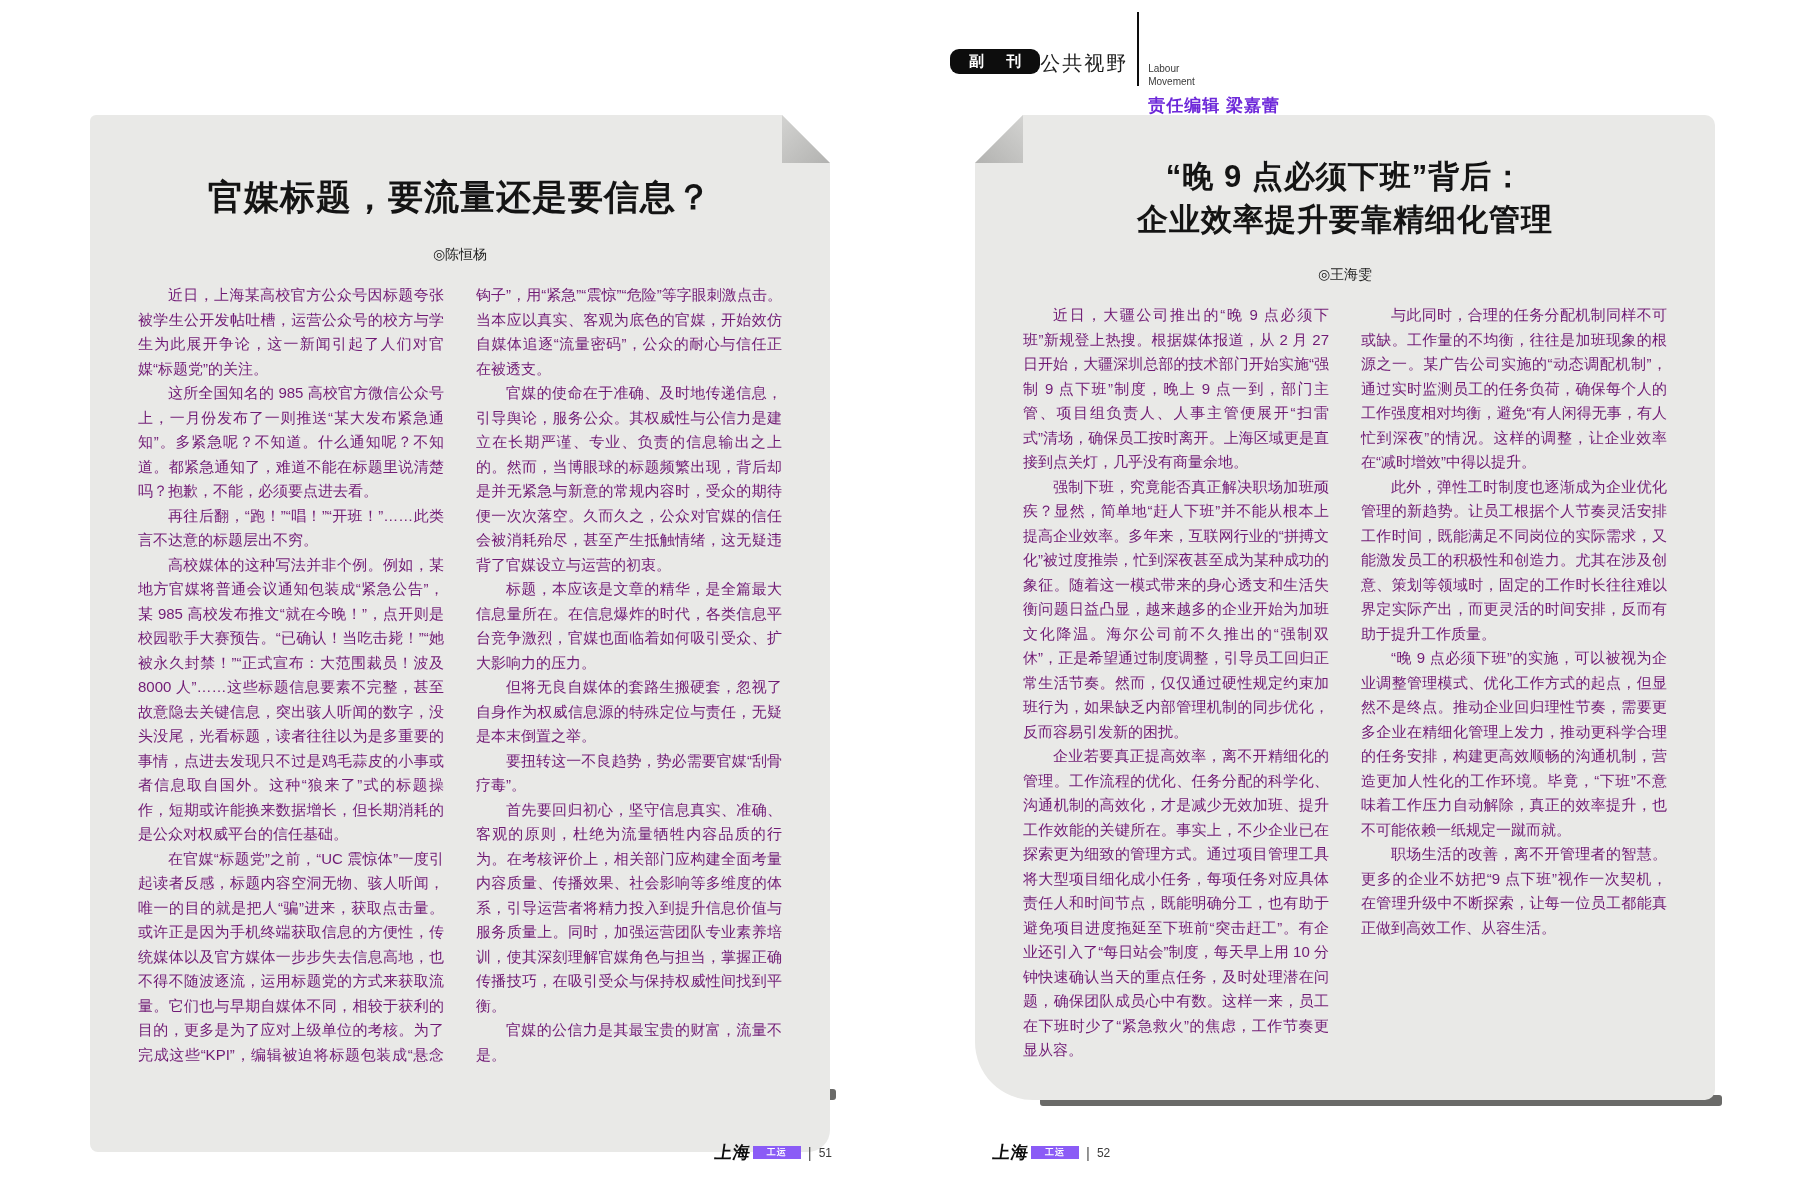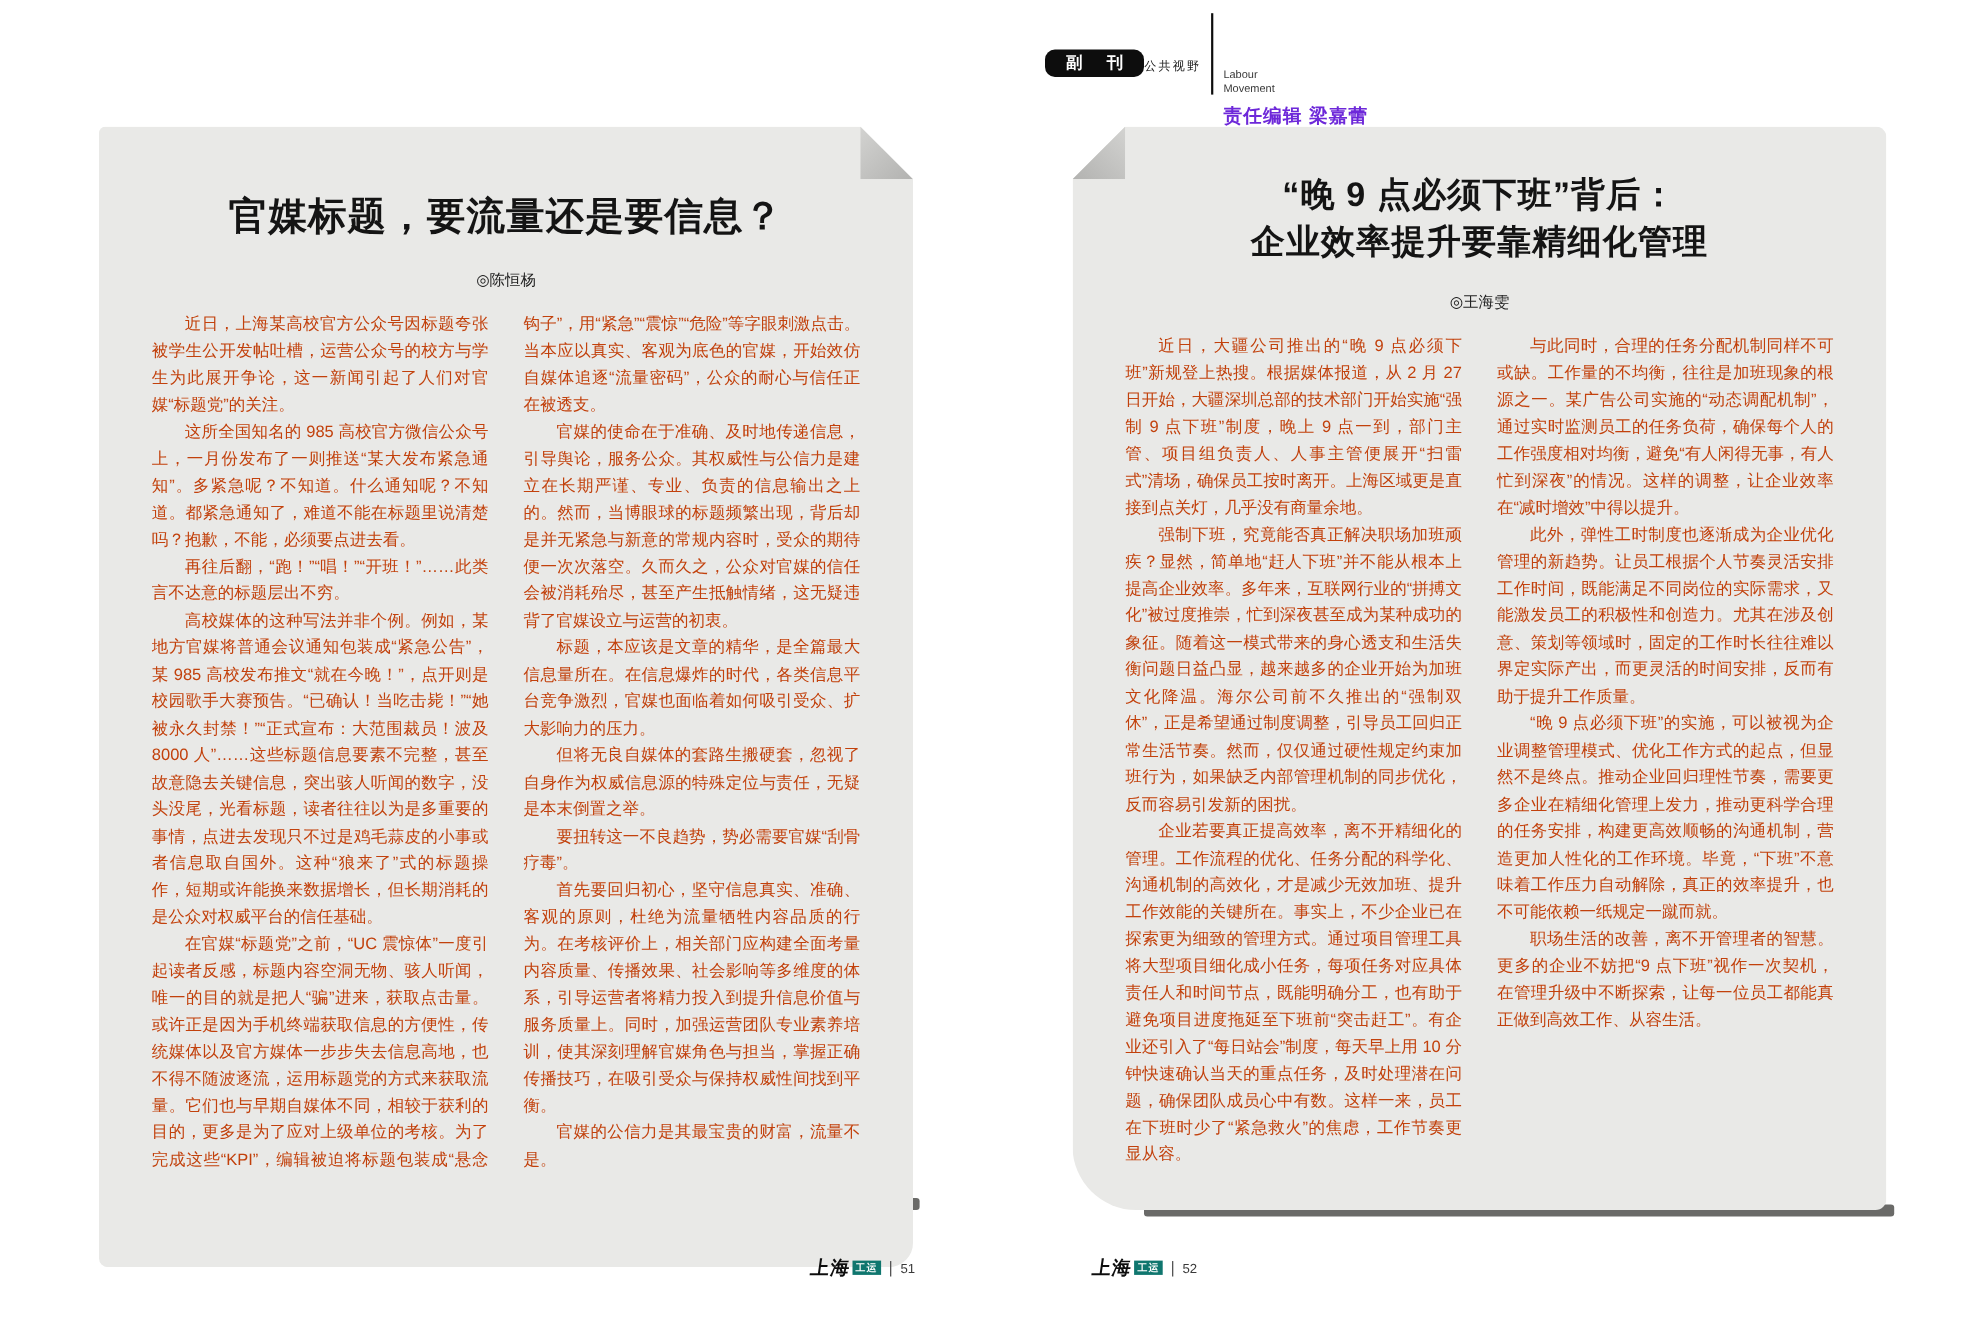--- a/index.html
+++ b/index.html
@@ -6,21 +6,21 @@
   body{
     width:1800px;height:1200px;position:relative;background:#ffffff;
     font-family:"Liberation Sans","DejaVu Sans",sans-serif;
     -webkit-font-smoothing:antialiased;overflow:hidden;
   }
   
   .masthead{position:absolute;left:950px;top:12px;display:flex;align-items:flex-start;}
   .mh-left{display:flex;flex-direction:row;align-items:center;margin-top:33px;}
   .badge{background:#0d0d0d;color:#fff;border-radius:9px;font-weight:bold;
          font-size:15px;padding:3px 10px;letter-spacing:9px;text-indent:9px;white-space:nowrap;}
-  .section-name{font-size:11px;color:#1b1b1b;letter-spacing:2px;margin-top:5px;white-space:nowrap;}
+  .section-name{font-size:20px;color:#1b1b1b;letter-spacing:2px;margin-top:5px;white-space:nowrap;}
   .mh-divider{width:2px;height:74px;background:#0d0d0d;margin:0 9px;}
   .mh-right{margin-top:50px;}
   .english{font-size:10px;color:#3a3a3a;line-height:1.3;}
   .editor{font-size:17px;font-weight:bold;color:#6d28d9;margin-top:6px;letter-spacing:1px;white-space:nowrap;}
 
   
   .page{position:absolute;top:115px;width:740px;background:#e9e9e7;}
   .page-left{left:90px;height:1037px;
     clip-path:polygon(0 0,692px 0,740px 48px,740px 100%,0 100%);
     border-radius:6px 0 22px 8px;}
@@ -36,32 +36,32 @@
   .shadow-left{left:152px;top:1089px;width:684px;}
   .shadow-right{left:1040px;top:1095px;width:682px;}
 
   
   .inner{padding:0 48px;position:relative;z-index:2;}
   .a-title{font-weight:900;color:#141414;text-align:center;letter-spacing:1px;}
   .page-left .a-title{margin-top:58px;font-size:35px;line-height:48px;}
   .page-right .a-title{margin-top:40px;font-size:31px;line-height:43px;}
   .a-author{text-align:center;font-size:14px;color:#222;margin-top:25px;}
   .a-body{margin-top:19px;column-count:2;column-gap:32px;column-fill:auto;overflow:hidden;
-          font-size:15px;line-height:24.5px;color:#c2410c;text-align:justify;}
+          font-size:15px;line-height:24.5px;color:#701a75;text-align:justify;}
   .page-left .a-body{height:800px;}
   .page-right .a-body{height:790px;}
   .a-body p{margin:0;text-indent:2em;}
 
   
   .pagefoot{position:absolute;top:1141px;display:flex;align-items:center;white-space:nowrap;}
   .foot-51{left:640px;width:192px;justify-content:flex-end;}
   .foot-52{left:993px;}
   .logo-cn{font-weight:900;font-size:17px;color:#0d0d0d;transform:skewX(-8deg);letter-spacing:1px;}
-  .logo-box{background:#0f766e;color:#fff;font-size:9px;font-weight:bold;
-            padding:2px 3px;margin-left:2px;letter-spacing:1px;line-height:1;}
+  .logo-box{background:#8b5cf6;color:#fff;font-size:9px;font-weight:bold;
+            padding:2px 14px;margin-left:2px;letter-spacing:1px;line-height:1;}
   .foot-pipe{margin:0 7px;color:#555;font-size:15px;font-weight:300;}
   .pagenum{font-size:12px;color:#3a3a3a;}
 </style>
 </head>
 <body>
 
 <div class="masthead">
   <div class="mh-left">
     <div class="badge">副 刊</div>
     <div class="section-name">公共视野</div>

